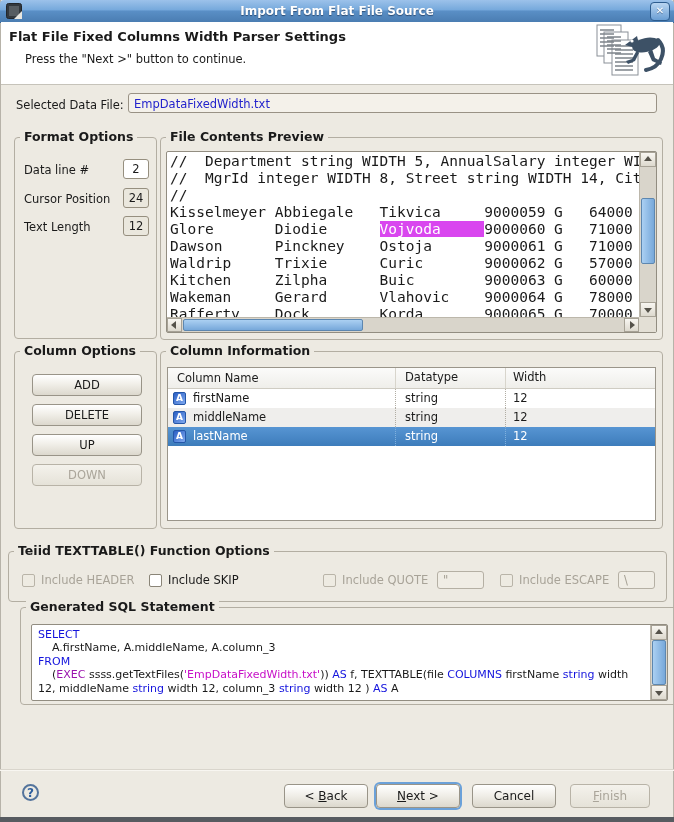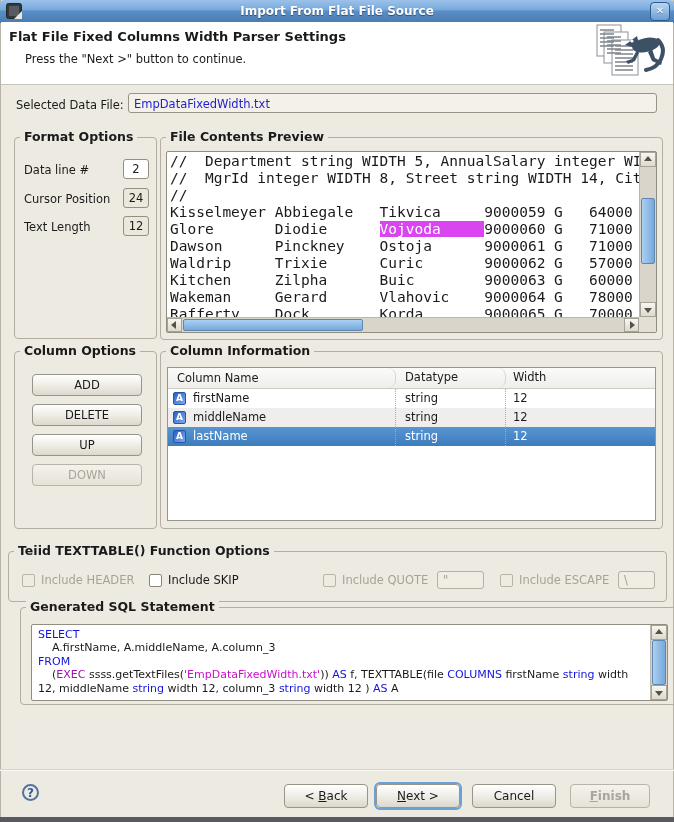--- a/index.html
+++ b/index.html
@@ -64,21 +64,21 @@
   .thumb-h{background:linear-gradient(180deg,#abd0f2,#77a8da);}
   .pv-vthumb{left:1px;right:1px;top:46px;height:66px;}
   .pv-hthumb{top:1px;bottom:1px;left:16px;width:180px;}
   
   .side-btn{position:absolute;left:17px;width:110px;height:22px;border:1px solid #999488;border-radius:4px;box-sizing:border-box;
     background:linear-gradient(#ffffff,#f1efe9 45%,#dcd8cd);text-align:center;line-height:20px;font-size:11.5px;cursor:default;}
   .side-btn.dis{color:#aaa59a;background:linear-gradient(#f4f2ec,#e5e2d8);border-color:#b8b3a7;}
   
   .tbl{position:absolute;left:6px;top:15px;width:489px;height:154px;background:#fff;border:1px solid #9a958a;box-sizing:border-box;}
   .tbl-head{display:flex;height:20px;background:linear-gradient(#fbfbfa,#efeeea);border-bottom:1px solid #cfccc3;}
-  .th{line-height:19px;padding-left:9px;box-sizing:border-box;border-right:1px solid #d8d5cc;border-radius:8px;}
+  .th{line-height:19px;padding-left:9px;box-sizing:border-box;border-right:1px solid #d8d5cc;}
   .th:last-child{border-right:none;}
   .tbl-row{display:flex;height:19px;align-items:center;}
   .tbl-row.alt{background:#efeeec;}
   .tbl-row.sel{background:linear-gradient(#5795d3,#3d7cbb);color:#fff;}
   .td{line-height:19px;box-sizing:border-box;height:19px;}
   .c1{width:228px;}.c2{width:110px;padding-left:9px;}.c3{flex:1;padding-left:7px;}
   .tbl-row .c1,.tbl-row .c2{border-right:1px dotted #b1ada3;}
   .tbl-row.sel .c1,.tbl-row.sel .c2{border-right-color:#7fb0dd;}
   .c1{display:flex;align-items:center;padding-left:5px;}
   .icon-a{width:13px;height:13px;border:1px solid #2456a8;border-radius:2px;box-sizing:border-box;
@@ -104,21 +104,21 @@
   
   .footer{position:absolute;left:0;right:0;top:769px;height:48px;border-top:1px solid #d9d5cc;box-shadow:inset 0 1px 0 #f8f6f1;}
   .help-btn{position:absolute;left:22px;top:14px;width:17px;height:17px;border:2px solid #54749c;border-radius:50%;
     color:#2d5e9e;font-weight:bold;font-size:12px;text-align:center;line-height:14px;box-sizing:border-box;}
   .btn{position:absolute;top:14px;height:24px;border:1px solid #999488;border-radius:4px;box-sizing:border-box;
     background:linear-gradient(#ffffff,#f1efe9 45%,#dcd8cd);text-align:center;line-height:22px;font-size:12px;cursor:default;}
   .btn .mn{text-decoration:underline;}
   .btn-back{left:284px;width:84px;}
   .btn-next{left:376px;width:84px;box-shadow:0 0 0 2px #6ba1d9;}
   .btn-cancel{left:472px;width:84px;}
-  .btn-finish{left:570px;width:80px;color:#aaa59a;background:linear-gradient(#f4f2ec,#e5e2d8);border-color:#b8b3a7;font-weight:bold;}
+  .btn-finish{left:570px;width:80px;color:#aaa59a;background:linear-gradient(#f4f2ec,#e5e2d8);border-color:#b8b3a7;}
   .bottom-strip{position:absolute;left:0;right:0;bottom:0;height:5px;background:#575b60;}
 </style>
 </head>
 <body>
 
 <div class="dialog">
 
   <div class="titlebar">
     <span class="win-icon">
       <svg width="16" height="16" viewBox="0 0 16 16">

